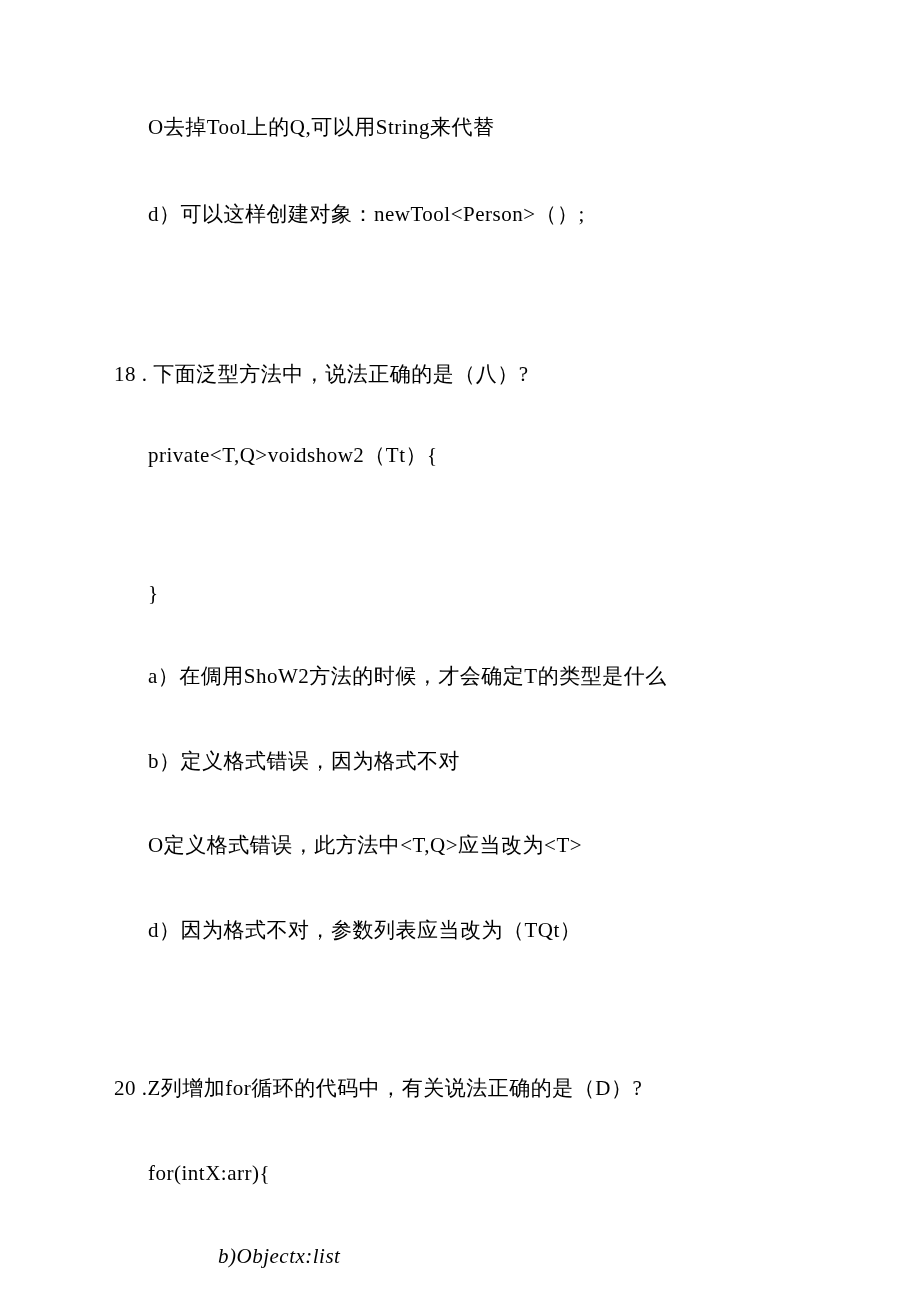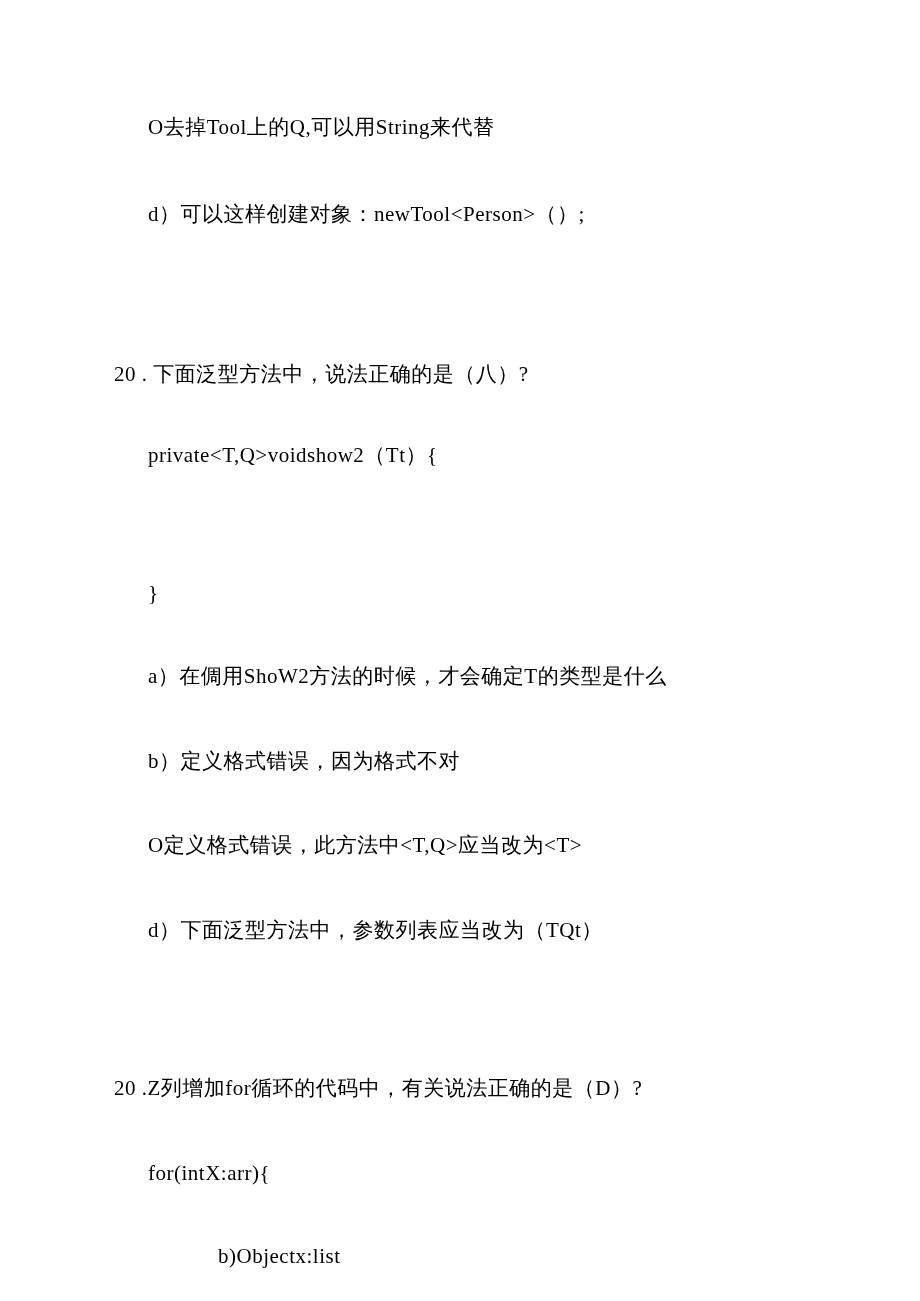--- a/index.html
+++ b/index.html
@@ -24,41 +24,41 @@
       white-space: nowrap;
     }
     .gap-58 { height: 58px; }
     .gap-130 { height: 130px; }
     .gap-52 { height: 52px; }
     .gap-108 { height: 108px; }
     .gap-54 { height: 54px; }
     .gap-56 { height: 56px; }
     .gap-128 { height: 128px; }
     .q-num { margin-left: -34px; }
-    .sub-indent { padding-left: 70px; }
+    .sub-indent { padding-left: 70px; font-style: italic; }
   </style>
 </head>
 <body>
 
 <div class="line">O去掉Tool上的Q,可以用String来代替</div>
 <div class="gap-58"></div>
 <div class="line">d）可以这样创建对象：newTool&lt;Person&gt;（）;</div>
 <div class="gap-130"></div>
-<div class="line q-num">20 . 下面泛型方法中，说法正确的是（八）?</div>
+<div class="line q-num">18 . 下面泛型方法中，说法正确的是（八）?</div>
 <div class="gap-52"></div>
 <div class="line">private&lt;T,Q&gt;voidshow2（Tt）{</div>
 <div class="gap-108"></div>
 <div class="line">}</div>
 <div class="gap-54"></div>
 <div class="line">a）在倜用ShoW2方法的时候，才会确定T的类型是什么</div>
 <div class="gap-56"></div>
 <div class="line">b）定义格式错误，因为格式不对</div>
 <div class="gap-54"></div>
 <div class="line">O定义格式错误，此方法中&lt;T,Q&gt;应当改为&lt;T&gt;</div>
 <div class="gap-56"></div>
-<div class="line">d）下面泛型方法中，参数列表应当改为（TQt）</div>
+<div class="line">d）因为格式不对，参数列表应当改为（TQt）</div>
 <div class="gap-128"></div>
 <div class="line q-num">20 .Z列增加for循环的代码中，有关说法正确的是（D）?</div>
 <div class="gap-56"></div>
 <div class="line">for(intX:arr){</div>
 <div class="gap-54"></div>
 <div class="line sub-indent">b)Objectx:list</div>
 <div class="gap-54"></div>
 
 </body></html>

